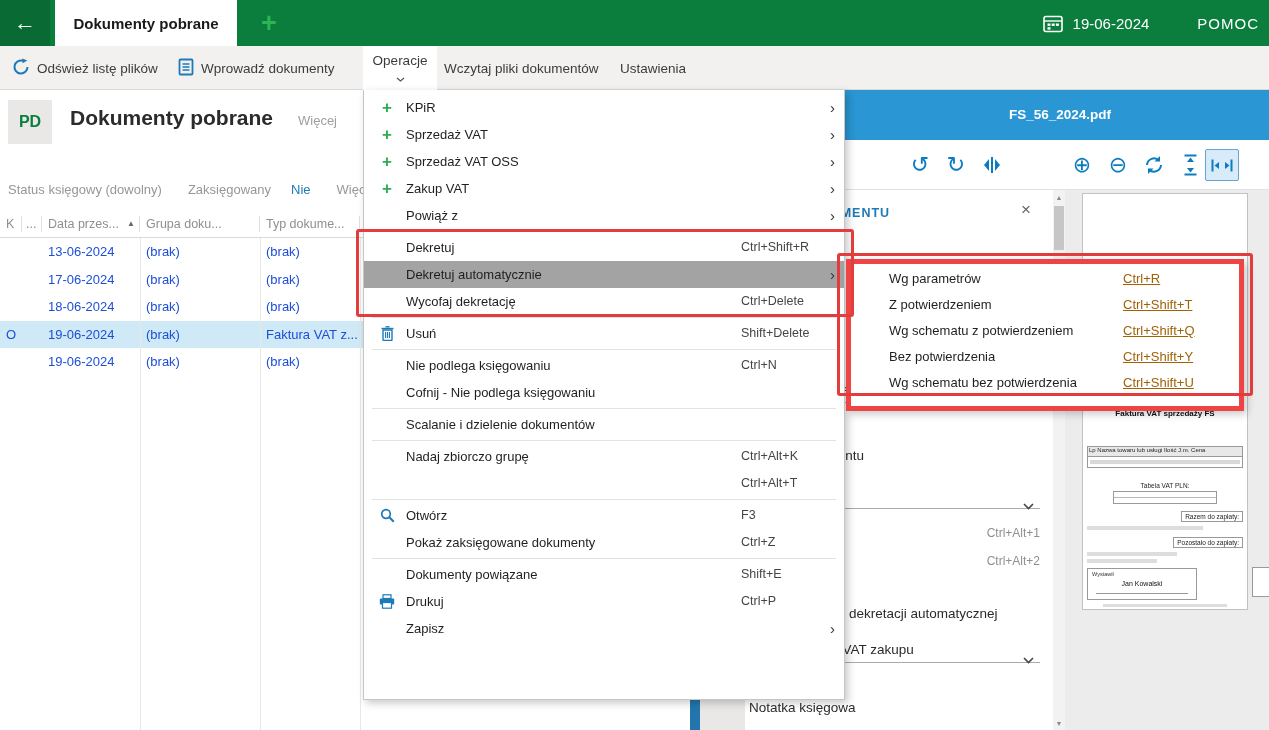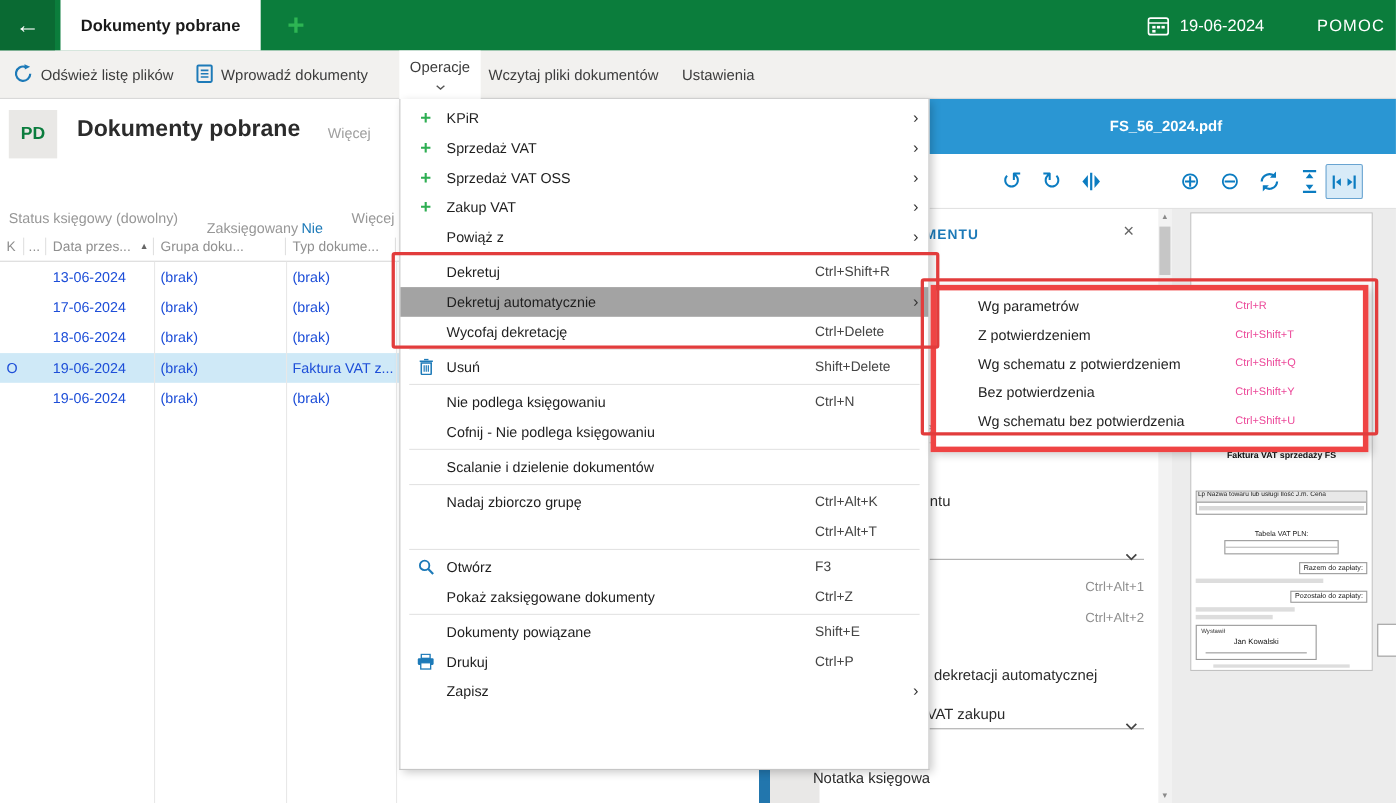--- a/index.html
+++ b/index.html
@@ -20,21 +20,21 @@
   .toolbar { position:absolute; left:0; top:46px; right:0; height:44px; background:#f2f1ef; border-bottom:1px solid #d9d9d9; z-index:10; }
   .tb-item { position:absolute; top:0; height:44px; display:flex; align-items:center; gap:7px; font-size:13.5px; color:#3c3c3c; }
   .tb-op { position:absolute; left:363px; top:0; width:74px; height:45px; background:#fff; z-index:41; display:flex; flex-direction:column; align-items:center; justify-content:center; gap:2px; font-size:13.5px; color:#3c3c3c; }
 
   
   .list-pane { position:absolute; left:0; top:90px; width:690px; bottom:0; background:#fff; z-index:1; }
   .pd-badge { position:absolute; left:8px; top:10px; width:44px; height:44px; background:#e9e8e6; color:#0b7d3e; font-size:16px; font-weight:bold; display:flex; align-items:center; justify-content:center; }
   .list-title { position:absolute; left:70px; top:16px; font-size:21px; font-weight:600; color:#2b2b2b; }
   .list-more { position:absolute; left:298px; top:23px; font-size:13px; color:#9e9e9e; }
   .filters { position:absolute; left:8px; top:92px; display:flex; align-items:center; gap:26px; font-size:13px; color:#979797; }
-  .filters .pair { display:flex; gap:3px;margin-top:18px; }
+  .filters .pair { display:flex; gap:20px; }
   .f-link { color:#1d7ab8; }
   .thead { position:absolute; left:0; top:120px; right:0; height:28px; border-bottom:1px solid #d9d9d9; display:flex; align-items:center; color:#8f8f8f; font-size:12.5px; }
   .th { display:inline-flex; align-items:center; height:16px; border-right:1px solid #e0e0e0; padding-left:6px; }
   .th-k{width:22px;} .th-dots{width:20px;padding-left:4px;} .th-date{width:98px; justify-content:space-between; padding-right:4px;} .th-group{width:120px;} .th-type{width:100px;}
   .th-fill{flex:1; border-right:none;}
   .sort { font-size:8px; color:#666; }
   .tbody { position:absolute; left:0; top:148px; right:0; }
   .trow { display:flex; align-items:center; height:27.5px; font-size:13px; color:#1d4ed8; }
   .trow.sel { background:#cfe9f7; }
   .rk{width:42px;padding-left:6px;} .rdate{width:98px;padding-left:6px;} .rgroup{width:120px;padding-left:6px;} .rtype{flex:1;padding-left:6px;}
@@ -89,21 +89,21 @@
   .mi .ic { position:absolute; left:12px; top:0; width:22px; height:27px; display:flex; align-items:center; justify-content:center; }
   .mi .ic.plus { color:#2eae52; font-weight:bold; font-size:17px; }
   .mi .lbl { position:absolute; left:42px; white-space:nowrap; }
   .mi .sc { position:absolute; left:377px; font-size:12.5px; color:#454545; white-space:nowrap; }
   .mi .ar { position:absolute; right:9px; font-size:15px; color:#333; }
   .msep { height:1px; background:#e3e3e3; margin:2px 8px; }
 
   .submenu { position:absolute; left:846px; top:259px; width:398px; height:152px; background:#fff; border:5px solid #ef4444; box-shadow:3px 3px 8px rgba(0,0,0,.22); z-index:45; padding-top:2px; }
   .smi { position:relative; height:26px; line-height:26px; font-size:13px; color:#1f1f1f; }
   .smi .lbl { position:absolute; left:38px; white-space:nowrap; }
-  .smi .sc { position:absolute; left:272px; font-size:10px; color:#ec4899; white-space:nowrap; }
+  .smi .sc { position:absolute; left:272px; font-size:13px; color:#a16207; white-space:nowrap;text-decoration:underline; }
 
   .redbox { position:absolute; border:3px solid #e23c3c; border-radius:3px; z-index:50; pointer-events:none; }
   #rb1 { left:356px; top:229px; width:498px; height:88px; }
   #rb2 { left:837px; top:253px; width:416px; height:143px; }
 </style>
 </head>
 <body>
 
 <div class="canvas">
 
@@ -306,21 +306,21 @@
 
     <div class="f-row" style="top:446px">
       <span style="padding-left:40px">Rejestr VAT zakupu</span>
       <span class="chev">
         <svg width="11" height="7" viewBox="0 0 11 7">
             <path d="M1 1l4.5 4.5L10 1" fill="none" stroke="#444" stroke-width="1.6"></path>
           </svg>
       </span>
     </div>
 
-    <div class="f-label" style="top:510px; left:39px">Notatka księgowa</div>
+    <div class="f-label" style="top:510px; left:49px">Notatka księgowa</div>
   </div>
 
   <div class="vscroll">
     <div class="vs-btn">▲</div>
     <div class="vs-thumb"></div>
     <div class="vs-btn bottom">▼</div>
   </div>
 
   <div class="thumb-panel">
     <div class="page">

